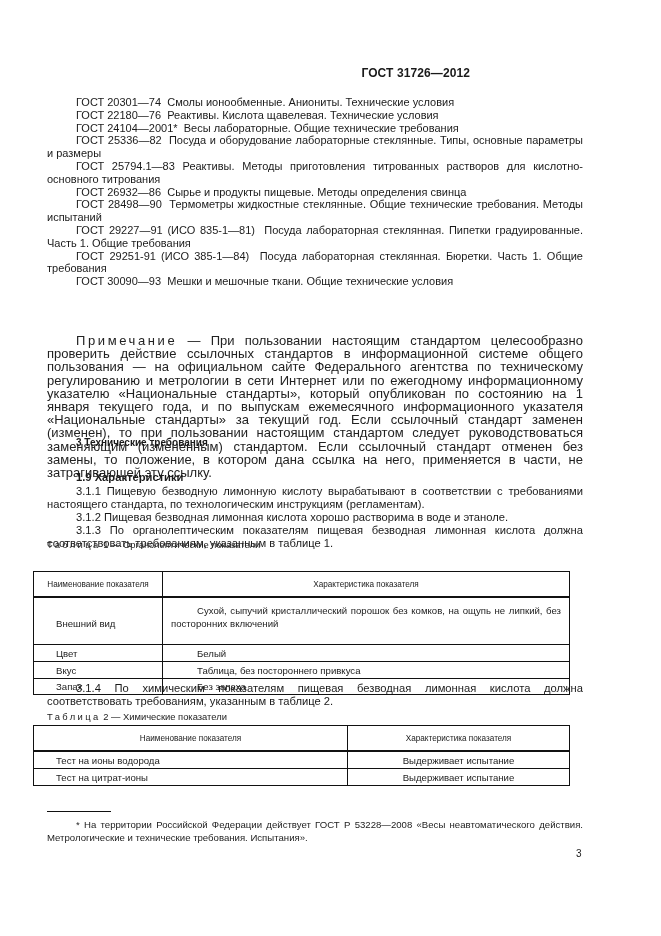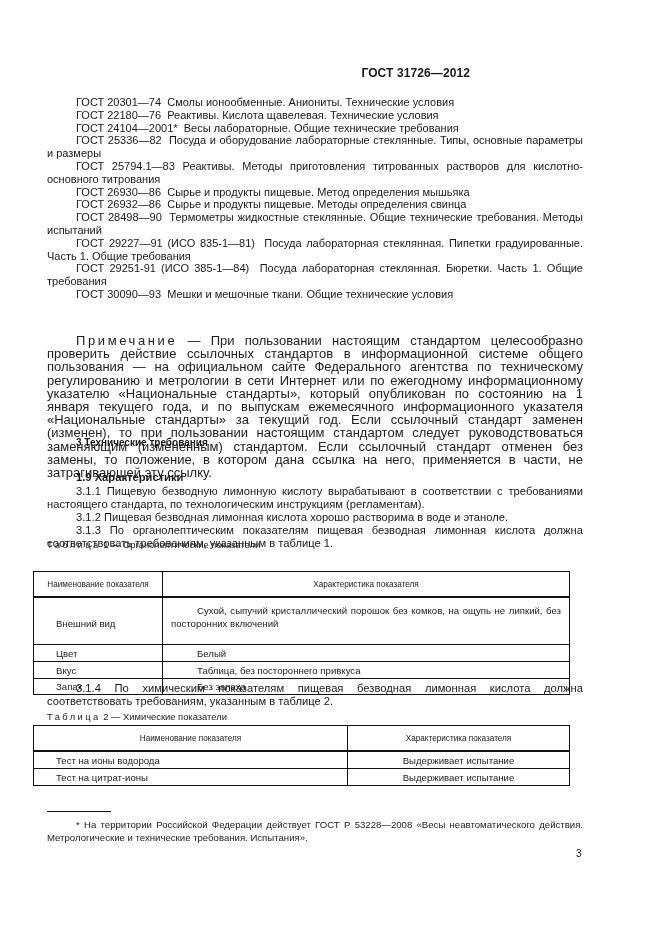--- a/index.html
+++ b/index.html
@@ -30,21 +30,20 @@
 <div class="page">
 
   <div class="hdr">ГОСТ 31726—2012</div>
 
   <div class="refs">
     <div class="ref"><span>ГОСТ  20301—74</span>&nbsp; <span>Смолы ионообменные. Аниониты. Технические условия</span></div>
     <div class="ref"><span>ГОСТ  22180—76</span>&nbsp; <span>Реактивы. Кислота щавелевая. Технические условия</span></div>
     <div class="ref"><span>ГОСТ  24104—2001*</span>&nbsp; <span>Весы лабораторные. Общие технические требования</span></div>
     <div class="ref"><span>ГОСТ  25336—82</span>&nbsp; <span>Посуда и оборудование лабораторные стеклянные. Типы, основные параметры и размеры</span></div>
     <div class="ref"><span>ГОСТ 25794.1—83</span> <span>Реактивы. Методы приготовления титрованных растворов для кислотно-основного титрования</span></div>
-    <div class="ref"><span>ГОСТ  26930—86</span>&nbsp; <span>Сырье и продукты пищевые. Метод определения мышьяка</span></div>
     <div class="ref"><span>ГОСТ  26932—86</span>&nbsp; <span>Сырье и продукты пищевые. Методы определения свинца</span></div>
     <div class="ref"><span>ГОСТ  28498—90</span>&nbsp; <span>Термометры жидкостные стеклянные. Общие технические требования. Методы испытаний</span></div>
     <div class="ref"><span>ГОСТ  29227—91 (ИСО  835-1—81)</span>&nbsp; <span>Посуда лабораторная стеклянная. Пипетки градуированные. Часть 1. Общие требования</span></div>
     <div class="ref"><span>ГОСТ  29251-91 (ИСО  385-1—84)</span>&nbsp; <span>Посуда лабораторная стеклянная. Бюретки. Часть 1. Общие требования</span></div>
     <div class="ref"><span>ГОСТ  30090—93</span>&nbsp; <span>Мешки и мешочные ткани. Общие технические условия</span></div>
   </div>
 
   <div class="note"><span class="sp">Примечание</span> <span>— При пользовании настоящим стандартом целесообразно проверить действие ссылочных стандартов в информационной системе общего пользования — на официальном сайте Федерального агентства по техническому регулированию и метрологии в сети Интернет или по ежегодному информационному указателю «Национальные стандарты», который опубликован по состоянию на 1 января текущего года, и по выпускам ежемесячного информационного указателя «Национальные стандарты» за текущий год. Если ссылочный стандарт заменен (изменен), то при пользовании настоящим стандартом следует руководствоваться заменяющим (измененным) стандартом. Если ссылочный стандарт отменен без замены, то положение, в котором дана ссылка на него, применяется в части, не затрагивающей эту ссылку.</span></div>
 
   <div class="h3">3  Технические требования</div>

